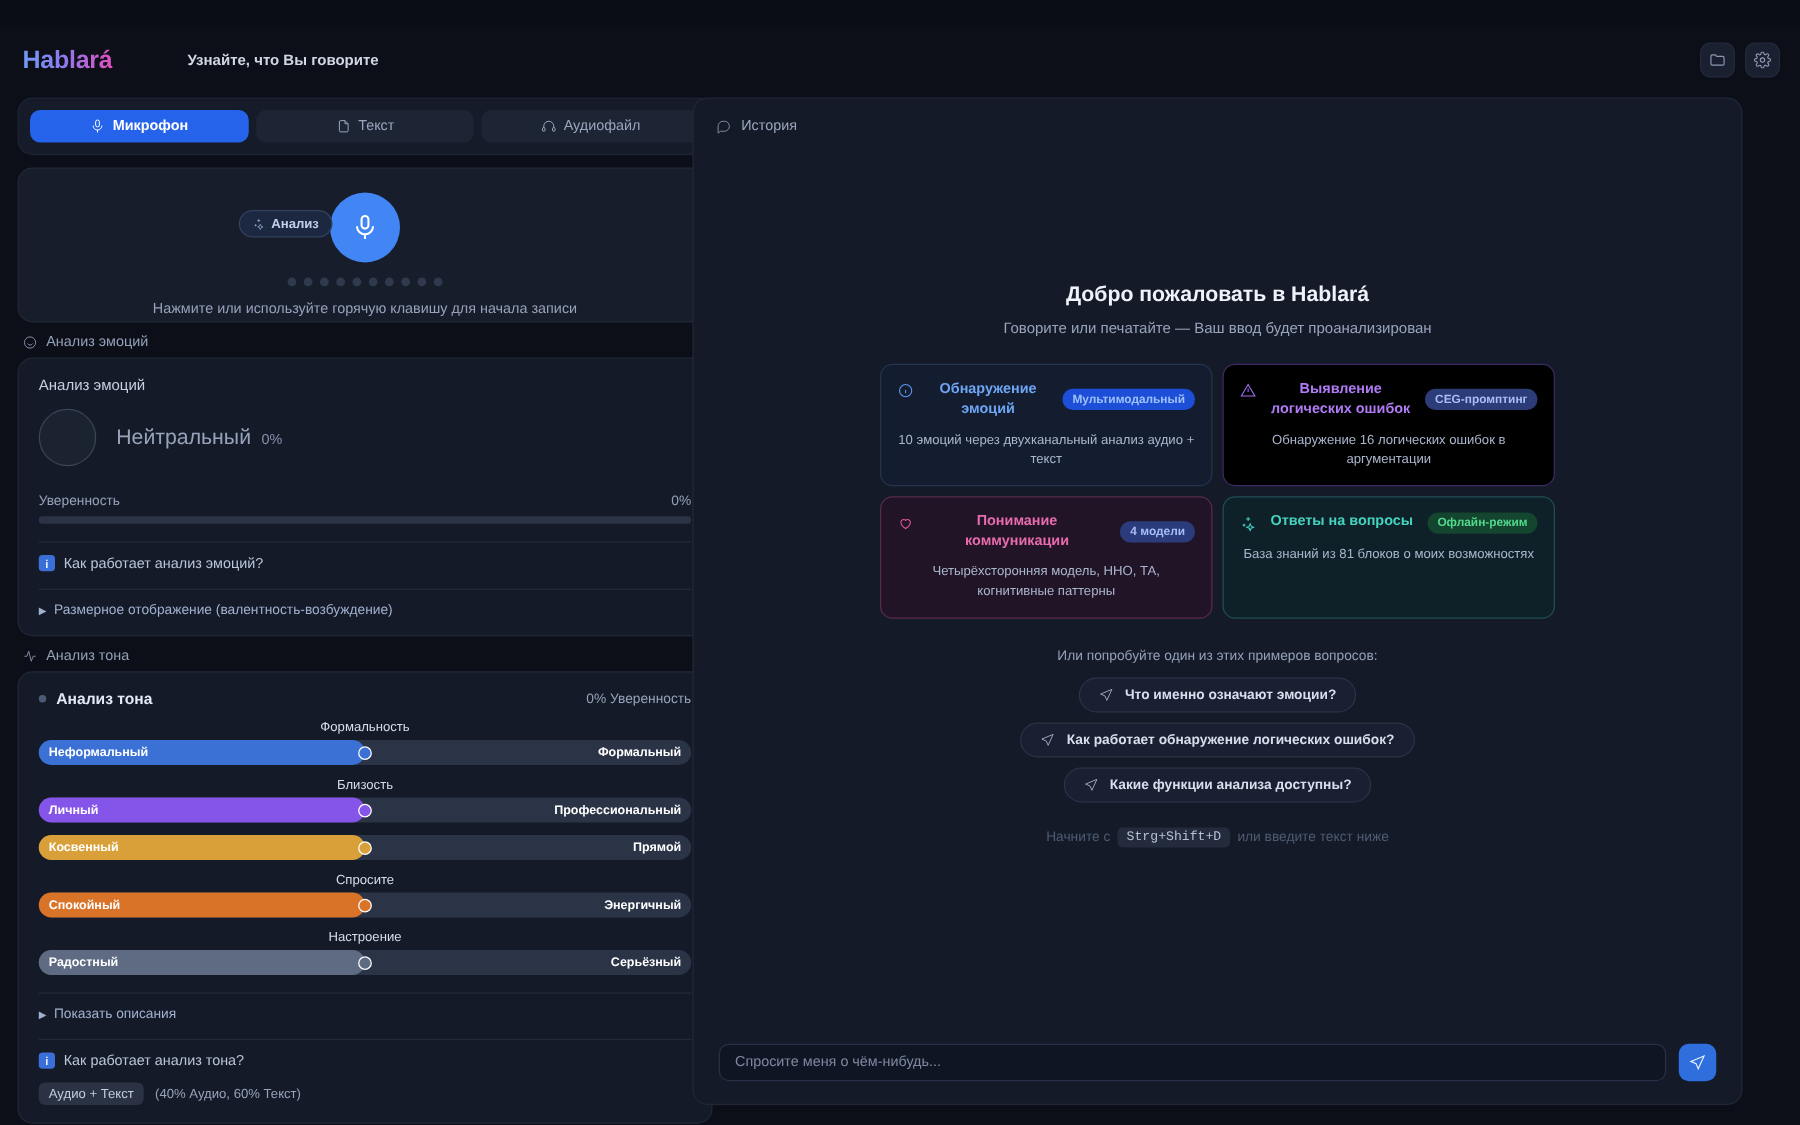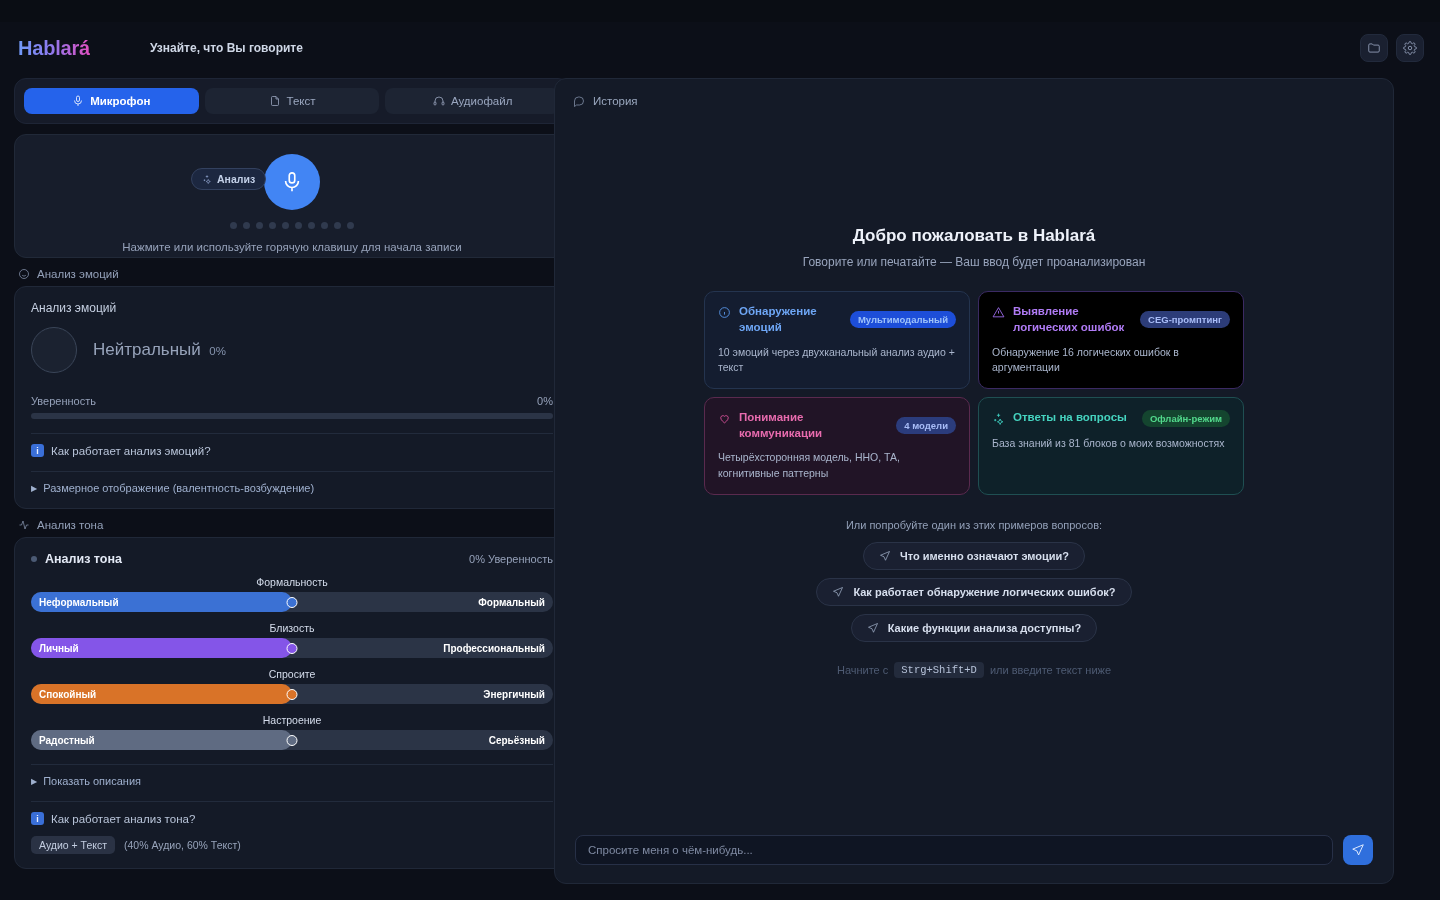--- a/index.html
+++ b/index.html
@@ -137,21 +137,21 @@
     background:#141a27; border:1px solid #202838; border-radius:12px;
     display:flex; flex-direction:column;
   }
   .hist-head { display:flex; align-items:center; gap:8px; padding:16px 18px; font-size:11.5px; color:#9aa7be; }
   .hist-head svg { width:12px; height:12px; stroke:#8794ad; fill:none; stroke-width:1.5; }
 
   .welcome { flex:1; display:flex; flex-direction:column; align-items:center; justify-content:center; padding-bottom:40px; }
   .welcome-title { font-size:17px; font-weight:bold; color:#eef2fa; }
   .welcome-sub { margin-top:9px; font-size:12px; color:#98a4bc; }
 
-  .cards { display:grid; grid-template-columns:266px 266px; gap:8px; margin-top:22px; }
+  .cards { display:grid; grid-template-columns:266px 266px; gap:8px; margin-top:22px;text-align:center; }
   .fcard { border-radius:10px; padding:12px 13px; }
   .fcard-head { display:flex; align-items:flex-start; gap:8px; }
   .fcard-ico { width:13px; height:13px; flex:none; margin-top:2px; stroke-width:1.6; fill:none; }
   .fcard-title { font-size:11.5px; font-weight:bold; line-height:1.35; flex:1; }
   .fcard-badge { font-size:9.5px; font-weight:bold; border-radius:999px; padding:3px 8px; white-space:nowrap; align-self:center; }
   .fcard-desc { margin-top:9px; font-size:10.5px; line-height:1.5; color:#aab6cd; }
 
   .c-emotion { background:#141d30; border:1px solid #24344f; }
   .c-emotion .fcard-ico { stroke:#5b9bf0; }
   .c-emotion .fcard-title { color:#6ea6f5; }
@@ -346,20 +346,26 @@
           <div class="dim">
             <div class="dim-name">Близость</div>
             <div class="slider">
               <div class="slider-fill" style="width: 50%; background: rgb(132, 85, 232);"></div>
               <span class="slider-left">Личный</span>
               <span class="slider-right">Профессиональный</span>
               <span class="thumb" style="left: 50%; background: rgb(132, 85, 232);"></span>
             </div>
           </div>
           <div class="dim">
+            <div class="slider">
+              <div class="slider-fill" style="width: 50%; background: rgb(217, 160, 58);"></div>
+              <span class="slider-left">Косвенный</span>
+              <span class="slider-right">Прямой</span>
+              <span class="thumb" style="left: 50%; background: rgb(217, 160, 58);"></span>
+            </div>
           </div>
           <div class="dim">
             <div class="dim-name">Спросите</div>
             <div class="slider">
               <div class="slider-fill" style="width: 50%; background: rgb(217, 115, 40);"></div>
               <span class="slider-left">Спокойный</span>
               <span class="slider-right">Энергичный</span>
               <span class="thumb" style="left: 50%; background: rgb(217, 115, 40);"></span>
             </div>
           </div>

